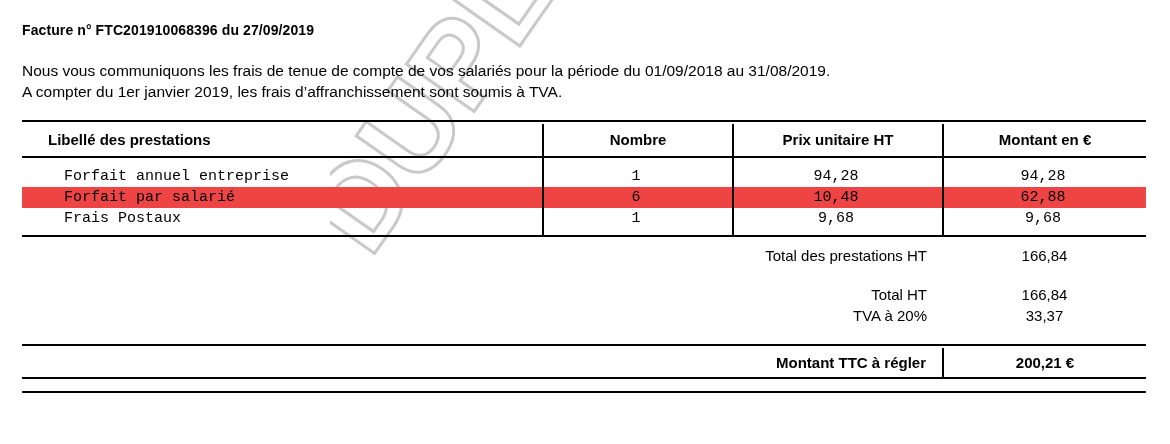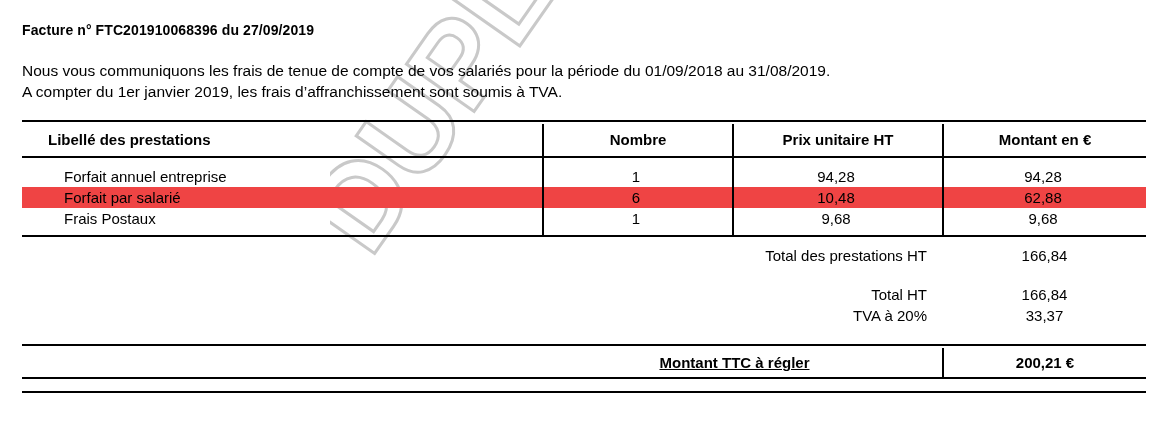--- a/index.html
+++ b/index.html
@@ -75,20 +75,21 @@
   .hdr td.lbl {
     text-align: left;
     padding-left: 26px;
   }
   .vl-l { border-left: 2.5px solid #000; }
   .vl-r { border-right: 2.5px solid #000; }
 
   .item td {
     padding: 2px 4px 2px 0;
     text-align: center;
+    font-family: Liberation Mono, monospace;
   }
   .item td.lbl {
     text-align: left;
     padding-left: 42px;
   }
   .item.alt td { background: #ef4444; }
 
   .sep td { border-bottom: 2.5px solid #000; height: 4px; font-size:0; line-height:0; }
 
   .tot td {
@@ -101,23 +102,22 @@
   }
   .spacer td { height: 16px; font-size: 0; line-height: 0; }
   .spacer-sm td { height: 6px; font-size: 0; line-height: 0; }
 
   .grand td {
     font-weight: bold;
     padding: 6px 0;
     text-align: center;
   }
   .grand td.lab {
-    text-align: center;
+    text-align: right;
     padding-right: 16px;
-    text-decoration: underline;
   }
   .rule-bottom td { border-top: 2.5px solid #000; height: 0; font-size: 0; line-height: 0; }
   .rule-bottom2 td { border-top: 2.5px solid #000; height: 10px; font-size: 0; line-height: 0; }
 </style>
 </head>
 <body>
 
 <div class="watermark">
   <svg width="560" height="560" viewBox="0 0 560 560" xmlns="http://www.w3.org/2000/svg">
     <text x="40" y="300" transform="rotate(-55 40 300)" font-family="Liberation Sans, sans-serif" font-size="120" font-weight="bold" fill="none" stroke="#c9c9c9" stroke-width="3">DUPLICATA</text>

